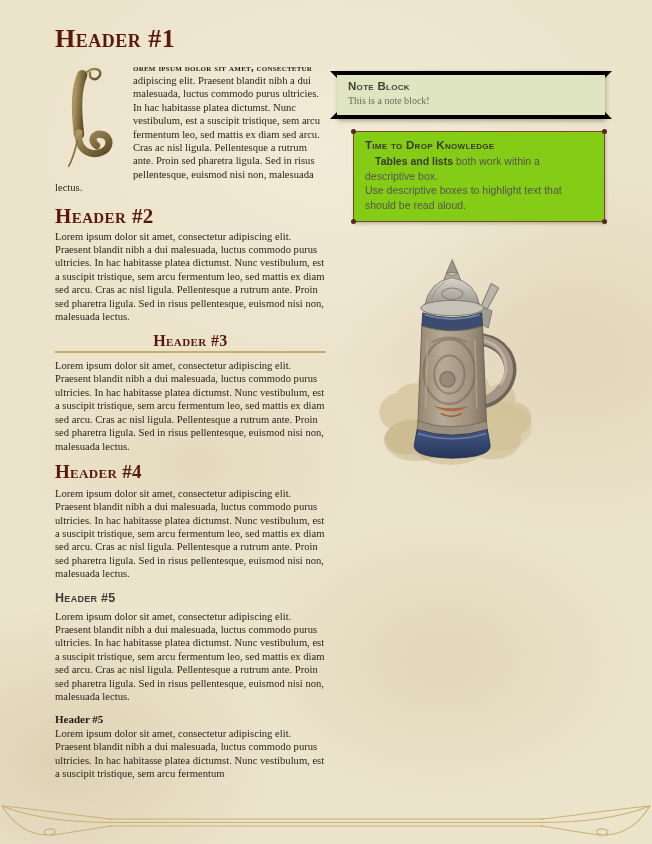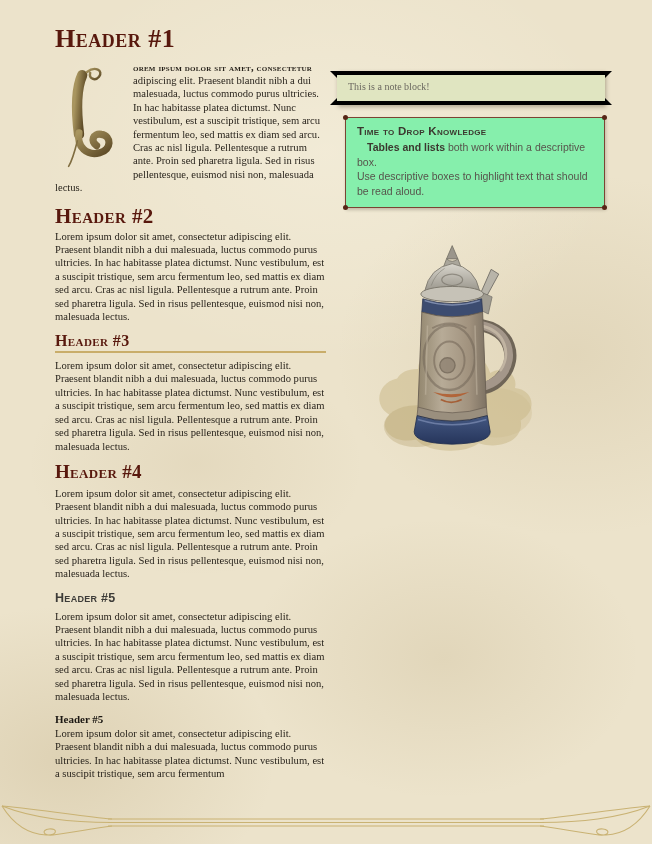--- a/index.html
+++ b/index.html
@@ -17,21 +17,21 @@
   }
   .col{position:absolute;}
   .col-left{left:55px;top:26px;width:271px;max-height:770px;overflow:hidden;}
   .col-right{left:337px;top:58px;width:268px;}
 
   p{margin:0 0 9px 0;font-size:10.6px;line-height:13.4px;color:#241f18;}
 
   h1,h2,h3,h4{font-family:"Liberation Serif", serif;font-variant:small-caps;color:#58180D;font-weight:700;margin:0;}
   h1{font-size:26px;line-height:1.02;margin-bottom:8px;letter-spacing:0.5px;}
   h2{font-size:21px;line-height:1.05;margin:10px 0 3px 0;letter-spacing:0.4px;}
-  h3{font-size:16px;line-height:1.1;margin:8px 0 6px 0;border-bottom:2px solid #c9ad6a;padding-bottom:1px;letter-spacing:0.4px;}
+  h3{font-size:16px;line-height:1.1;margin:8px 0 6px 0;border-bottom:2px solid #c9ad6a;padding-bottom:1px;letter-spacing:0.4px;text-align:center;}
   h4{font-size:19px;line-height:1.1;margin:8px 0 4px 0;letter-spacing:0.3px;}
   .h5-sans{font-family:"Liberation Sans", sans-serif;font-variant:small-caps;font-weight:700;
     color:#3d3c38;font-size:12.5px;margin:10px 0 5px 0;letter-spacing:0.3px;}
   .h6-bold{font-family:"Liberation Serif", serif;font-weight:700;color:#1c1813;font-size:11px;margin:10px 0 0 0;line-height:13.4px;}
 
   .dropcap{float:left;width:72px;height:106px;margin:2px 6px 0 0;}
   .lead{font-variant:small-caps;font-weight:700;letter-spacing:0.2px;}
 
   
   .note{position:relative;background:#e0e5c1;border-top:4px solid #000;border-bottom:4px solid #000;
@@ -39,22 +39,22 @@
   .note-title{font-family:"Liberation Sans", sans-serif;font-variant:small-caps;font-weight:700;
     font-size:11.5px;color:#42403b;margin:0 0 2px 0;letter-spacing:0.3px;}
   .note-body{font-family:Liberation Serif, serif;font-size:10px;color:#6b6860;margin:0;line-height:13px;}
   .wedge{position:absolute;width:0;height:0;}
   .wedge.tl{top:-4px;left:-7px;border-top:7px solid #000;border-left:7px solid transparent;}
   .wedge.tr{top:-4px;right:-7px;border-top:7px solid #000;border-right:7px solid transparent;}
   .wedge.bl{bottom:-4px;left:-7px;border-bottom:7px solid #000;border-left:7px solid transparent;}
   .wedge.br{bottom:-4px;right:-7px;border-bottom:7px solid #000;border-right:7px solid transparent;}
 
   
-  .descbox{position:relative;background:#86efac;border:1px solid #7a4433;
-    padding:7px 11px 9px 11px;margin:0 0 0 8px;box-shadow:1px 2px 3px rgba(60,50,30,0.25);}
+  .descbox{position:relative;background:#84cc16;border:1px solid #7a4433;
+    padding:7px 11px 9px 11px;margin:0 0 0 16px;box-shadow:1px 2px 3px rgba(60,50,30,0.25);}
   .desc-title{font-family:"Liberation Sans", sans-serif;font-variant:small-caps;font-weight:700;
     font-size:11.5px;color:#3b382f;margin:0 0 3px 0;letter-spacing:0.3px;}
   .desc-body{font-family:"Liberation Sans", sans-serif;font-size:10.5px;color:#57544c;margin:0;line-height:14.5px;}
   .desc-indent{margin-top:1px;text-indent:10px;}
   .desc-bold{font-weight:700;color:#3b382f;}
   .dot{position:absolute;width:5px;height:5px;background:#562516;border-radius:50%;}
   .dot.tl{top:-3px;left:-3px;} .dot.tr{top:-3px;right:-3px;}
   .dot.bl{bottom:-3px;left:-3px;} .dot.br{bottom:-3px;right:-3px;}
 
   .stein-wrap{margin:30px 0 0 24px;width:190px;}
@@ -100,20 +100,21 @@
   <p>Lorem ipsum dolor sit amet, consectetur adipiscing elit. Praesent blandit nibh a dui malesuada, luctus commodo purus ultricies. In hac habitasse platea dictumst. Nunc vestibulum, est a suscipit tristique, sem arcu fermentum</p>
 </div>
 
 <div class="col col-right">
 
   <div class="note">
     <span class="wedge tl"></span>
     <span class="wedge tr"></span>
     <span class="wedge bl"></span>
     <span class="wedge br"></span>
+    <div class="note-title">Note Block</div>
     <p class="note-body">This is a note block!</p>
   </div>
 
   <div class="descbox">
     <span class="dot tl"></span>
     <span class="dot tr"></span>
     <span class="dot bl"></span>
     <span class="dot br"></span>
     <div class="desc-title">Time to Drop Knowledge</div>
     <p class="desc-body desc-indent"><span class="desc-bold">Tables and lists</span><span> both work within a descriptive box.</span></p>

